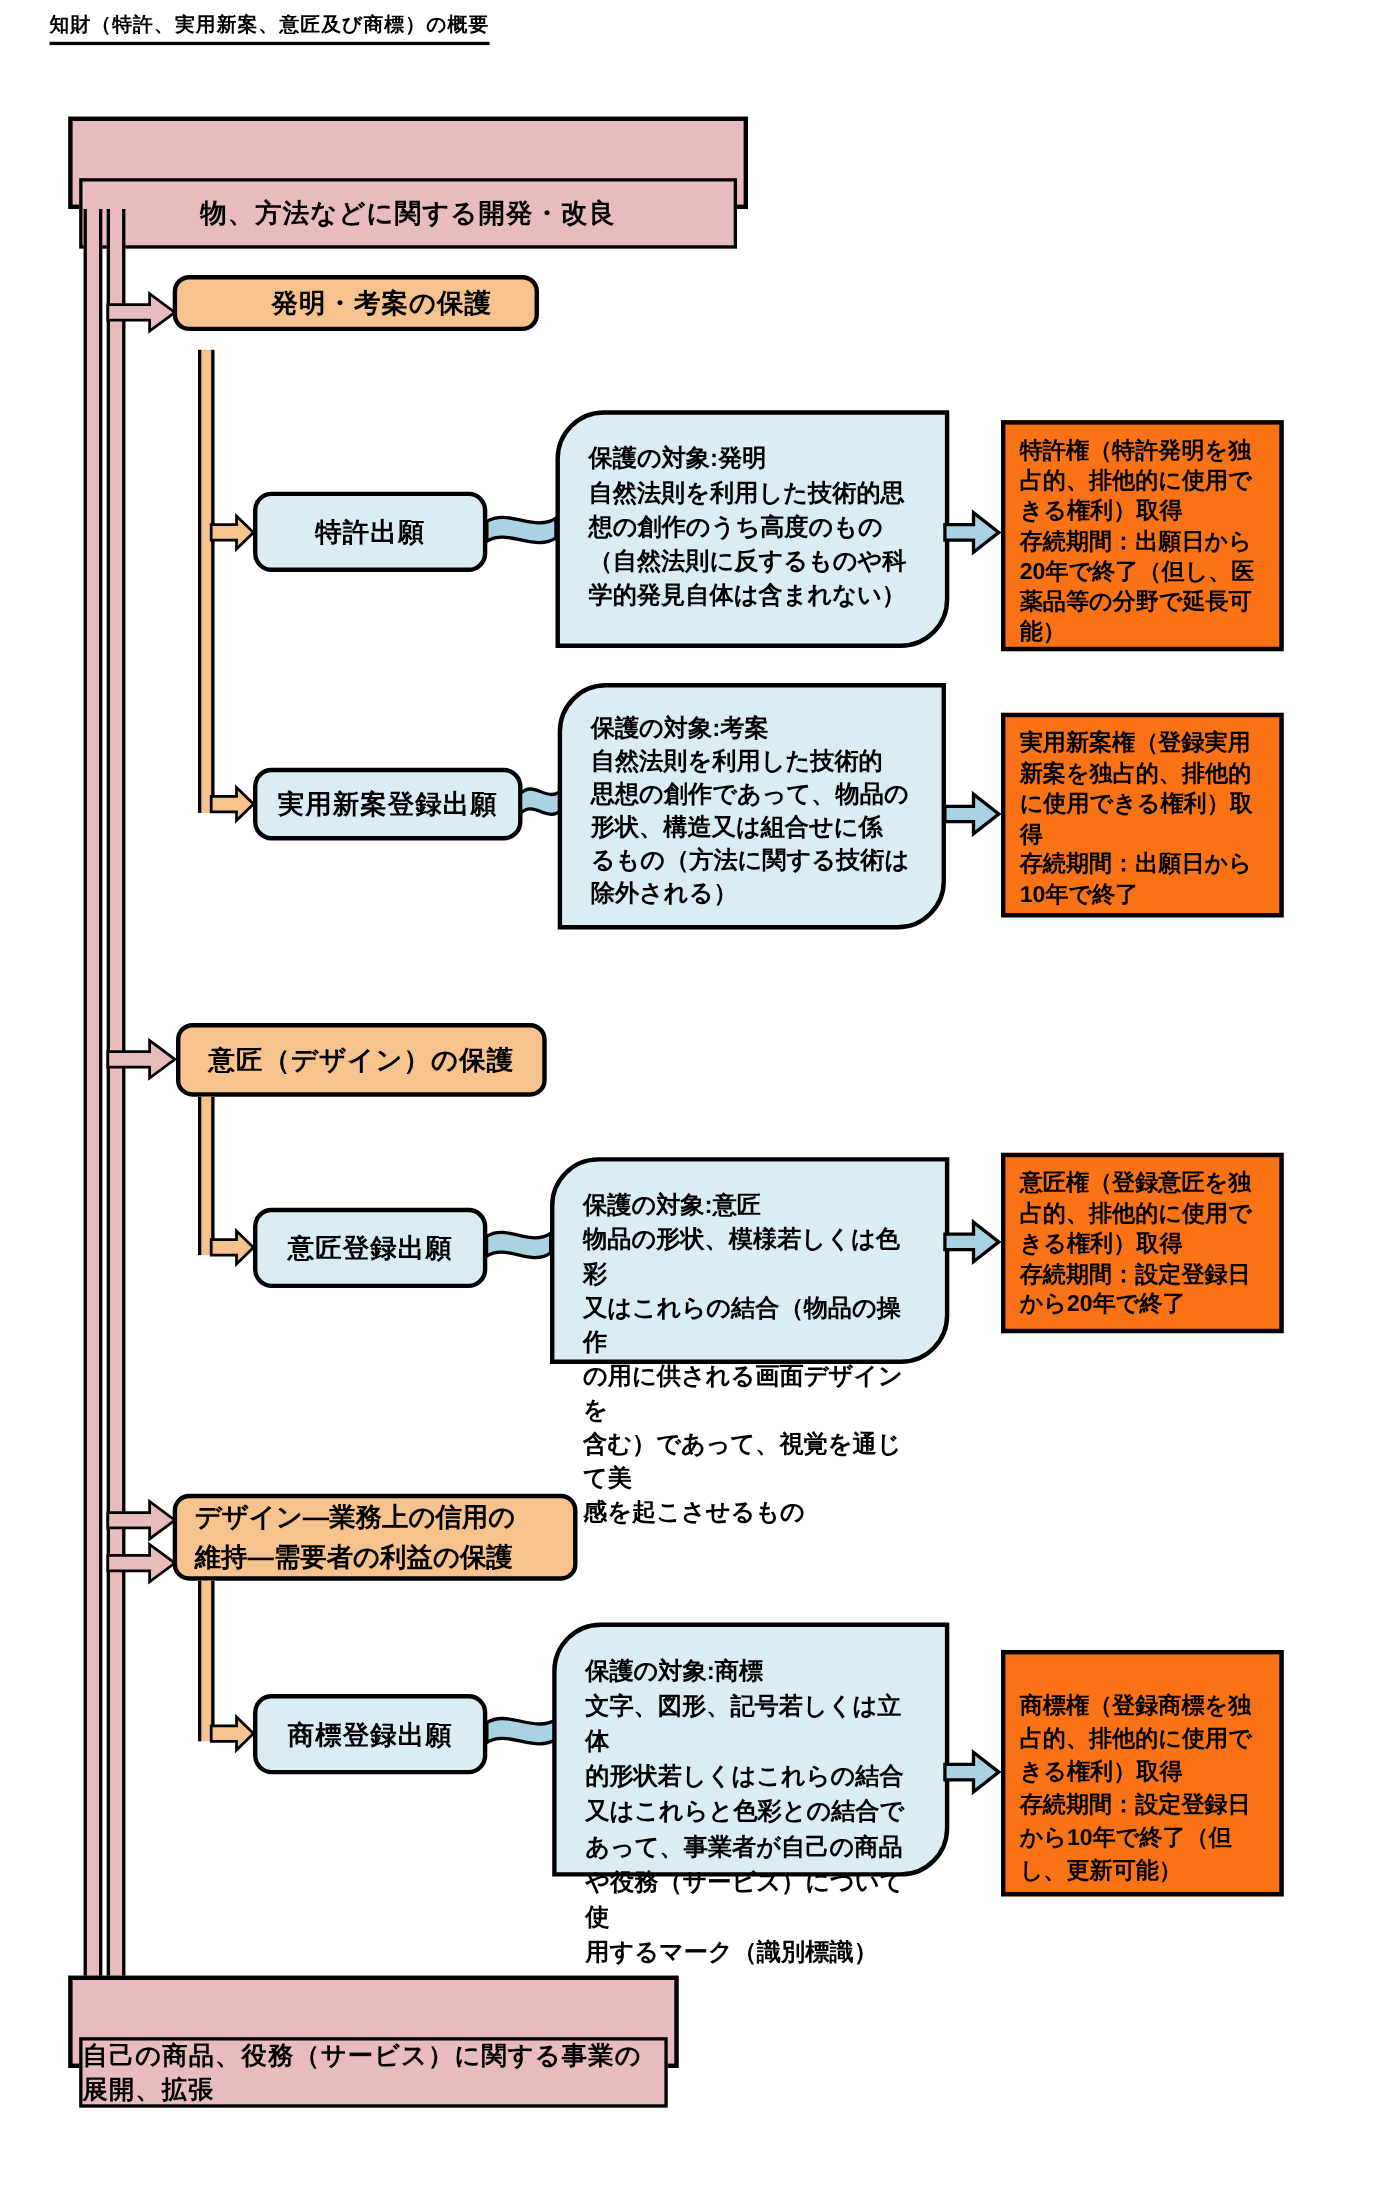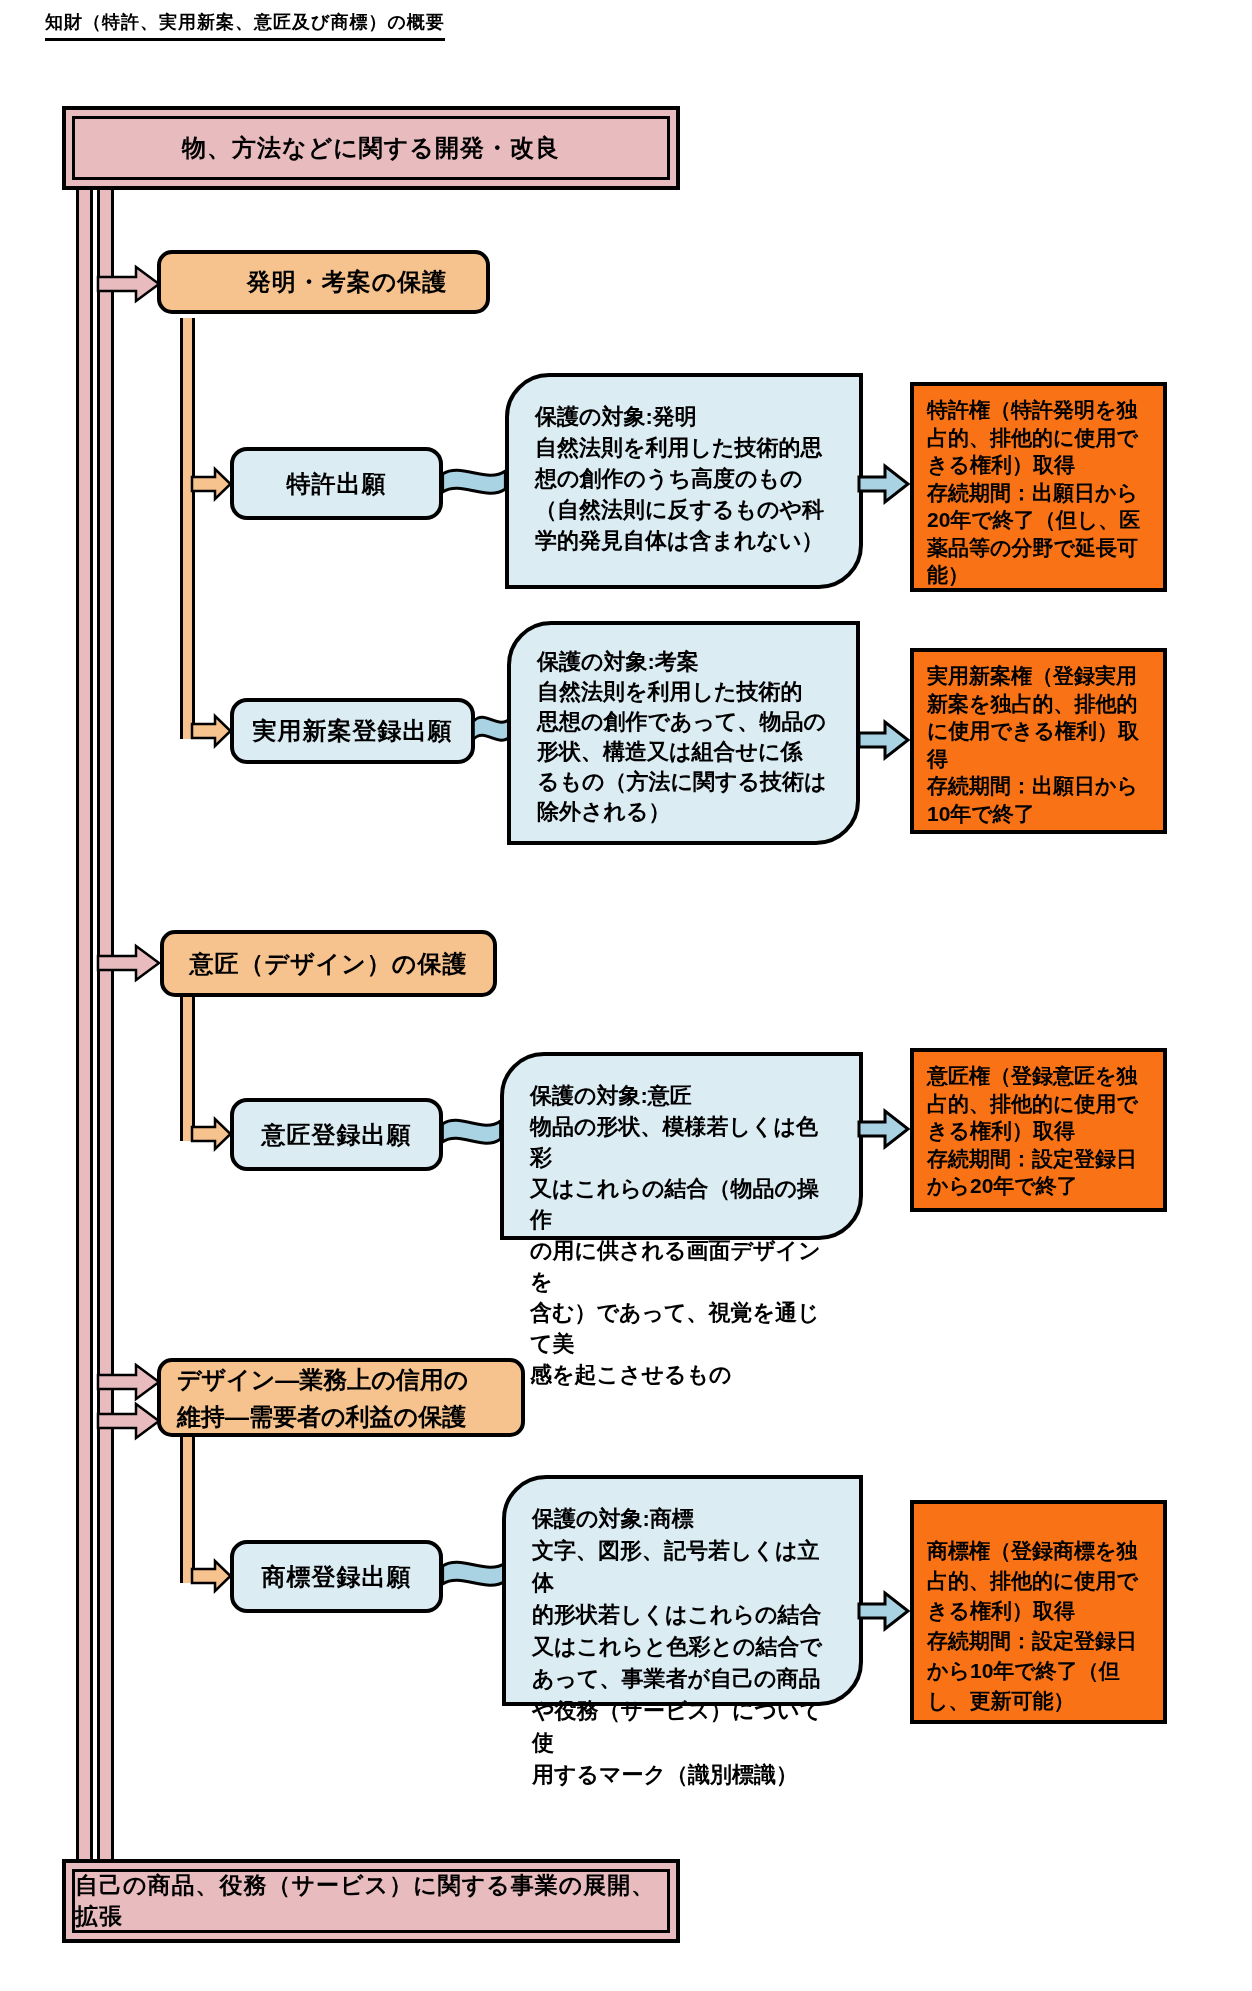--- a/index.html
+++ b/index.html
@@ -13,21 +13,21 @@
     border-bottom:3px solid #000; padding-bottom:4px; letter-spacing:1px;
   }
 
   
   .pink-outer {
     position:absolute; background:#e8bcbf; border:4px solid #000; padding:6px;
   }
   .pink-inner {
     width:100%; height:100%; background:#e8bcbf; border:3px solid #000;
     display:flex; align-items:center; justify-content:center;
-    font-size:24px; font-weight:700; color:#000; letter-spacing:1px;
+    font-size:24px; font-weight:700; color:#000; letter-spacing:1px;margin-top:46px;
   }
 
   
   .pink-bar {
     position:absolute; width:17px; background:#e8bcbf;
     border-left:3px solid #000; border-right:3px solid #000;
   }
   .orange-bar {
     position:absolute; width:15px; background:#f6c28e;
     border-left:3px solid #000; border-right:3px solid #000;
@@ -88,21 +88,21 @@
   <svg class="connector" style="left:98px; top:943px;" width="64" height="40" viewBox="0 0 64 40">
     <polygon points="0,13 38,13 38,3 61,20 38,37 38,27 0,27" fill="#e8bcbf" stroke="#000" stroke-width="2.5"></polygon>
   </svg>
   <svg class="connector" style="left:98px; top:1362px;" width="64" height="40" viewBox="0 0 64 40">
     <polygon points="0,13 38,13 38,3 61,20 38,37 38,27 0,27" fill="#e8bcbf" stroke="#000" stroke-width="2.5"></polygon>
   </svg>
   <svg class="connector" style="left:98px; top:1401px;" width="64" height="40" viewBox="0 0 64 40">
     <polygon points="0,13 38,13 38,3 61,20 38,37 38,27 0,27" fill="#e8bcbf" stroke="#000" stroke-width="2.5"></polygon>
   </svg>
 
-  <div class="category-box" style="left:157px; top:250px; width:333px; height:64px;padding-left:47px;">発明・考案の保護</div>
+  <div class="category-box" style="left:157px; top:250px; width:333px; height:51px;padding-left:47px;">発明・考案の保護</div>
   <div class="category-box" style="left:160px; top:930px; width:337px; height:67px;">意匠（デザイン）の保護</div>
   <div class="category-box two-line" style="left:157px; top:1358px; width:368px; height:79px;">デザイン―業務上の信用の
 維持―需要者の利益の保護</div>
 
   <div class="orange-bar" style="left:180px; top:318px; height:421px;"></div>
   <div class="orange-bar" style="left:180px; top:997px; height:144px;"></div>
   <div class="orange-bar" style="left:180px; top:1437px; height:146px;"></div>
 
   <svg class="connector" style="left:192px; top:466px;" width="40" height="36" viewBox="0 0 40 36">
     <polygon points="0,11 23,11 23,3 38.5,18 23,33 23,25 0,25" fill="#f6c28e" stroke="#000" stroke-width="2.5"></polygon>
@@ -191,17 +191,17 @@
 きる権利）取得
 存続期間：設定登録日
 から20年で終了</div>
   <div class="rights-box" style="left:910px; top:1500px; width:257px; height:224px; padding-top:32px; line-height:30px;">商標権（登録商標を独
 占的、排他的に使用で
 きる権利）取得
 存続期間：設定登録日
 から10年で終了（但
 し、更新可能）</div>
 
-  <div class="pink-outer" style="left:62px; top:1859px; width:618px; height:84px;">
+  <div class="pink-outer" style="left:62px; top:1796px; width:555px; height:84px;">
     <div class="pink-inner" style="font-size:23px;">自己の商品、役務（サービス）に関する事業の展開、拡張</div>
   </div>
 
 </div>
 
 </body></html>

